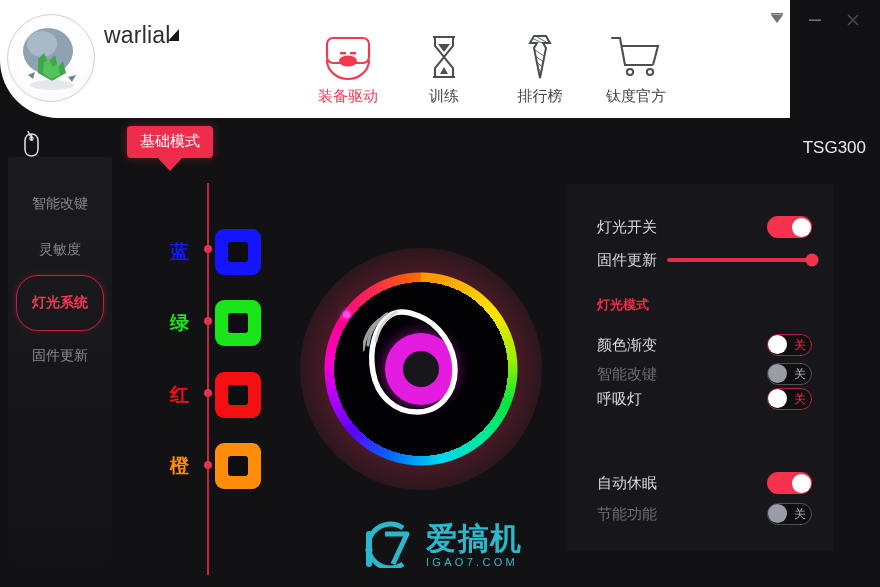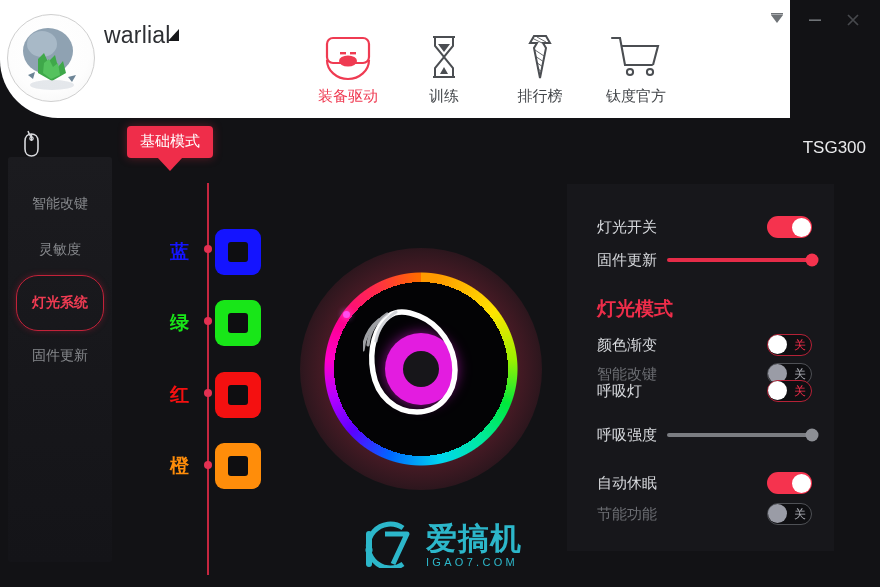--- a/index.html
+++ b/index.html
@@ -234,21 +234,21 @@
   }
   .p-row {
     position: absolute; left: 30px;
     width: 215px; height: 26px;
     display: flex; align-items: center; justify-content: space-between;
   }
   .p-label { font-size: 15px; color: #d8dade; white-space: nowrap; }
   .p-label.dim { color: #6c6e73; }
   .p-heading {
     position: absolute; left: 30px;
-    font-size: 19px; font-weight: bold; color: #ef2d4a;
+    font-size: 13px; font-weight: bold; color: #ef2d4a;
   }
 
   
   .toggle {
     position: relative; width: 45px; height: 22px;
     border-radius: 11px; cursor: pointer; flex: none;
   }
   .toggle.on { background: #f5334e; }
   .toggle.on .knob {
     position: absolute; right: 1.5px; top: 1.5px;
@@ -522,35 +522,28 @@
     </div>
 
     <div class="p-row" style="top:177px;">
       <span class="p-label dim">智能改键</span>
       <div class="toggle disabled">
         <div class="knob"></div>
         <span class="off-text">关</span>
       </div>
     </div>
 
-    <div class="p-row" style="top:194px;">
+    <div class="p-row" style="top:202px;">
       <span class="p-label">呼吸灯</span>
       <div class="toggle off">
         <div class="knob"></div>
         <span class="off-text">关</span>
       </div>
     </div>
 
-    <div class="p-row" style="top:238px;">
-      <span class="p-label">呼吸强度</span>
-      <div class="slider gray">
-        <div class="track"></div>
-        <div class="knob2" style="left:100%"></div>
-      </div>
-    </div>
 
     <div class="p-row" style="top:286px;gap:8px;">
       <span class="p-label">自动休眠</span>
       <div class="toggle on">
         <div class="knob"></div>
       </div>
     </div>
 
     <div class="p-row" style="top:317px;">
       <span class="p-label dim">节能功能</span>

